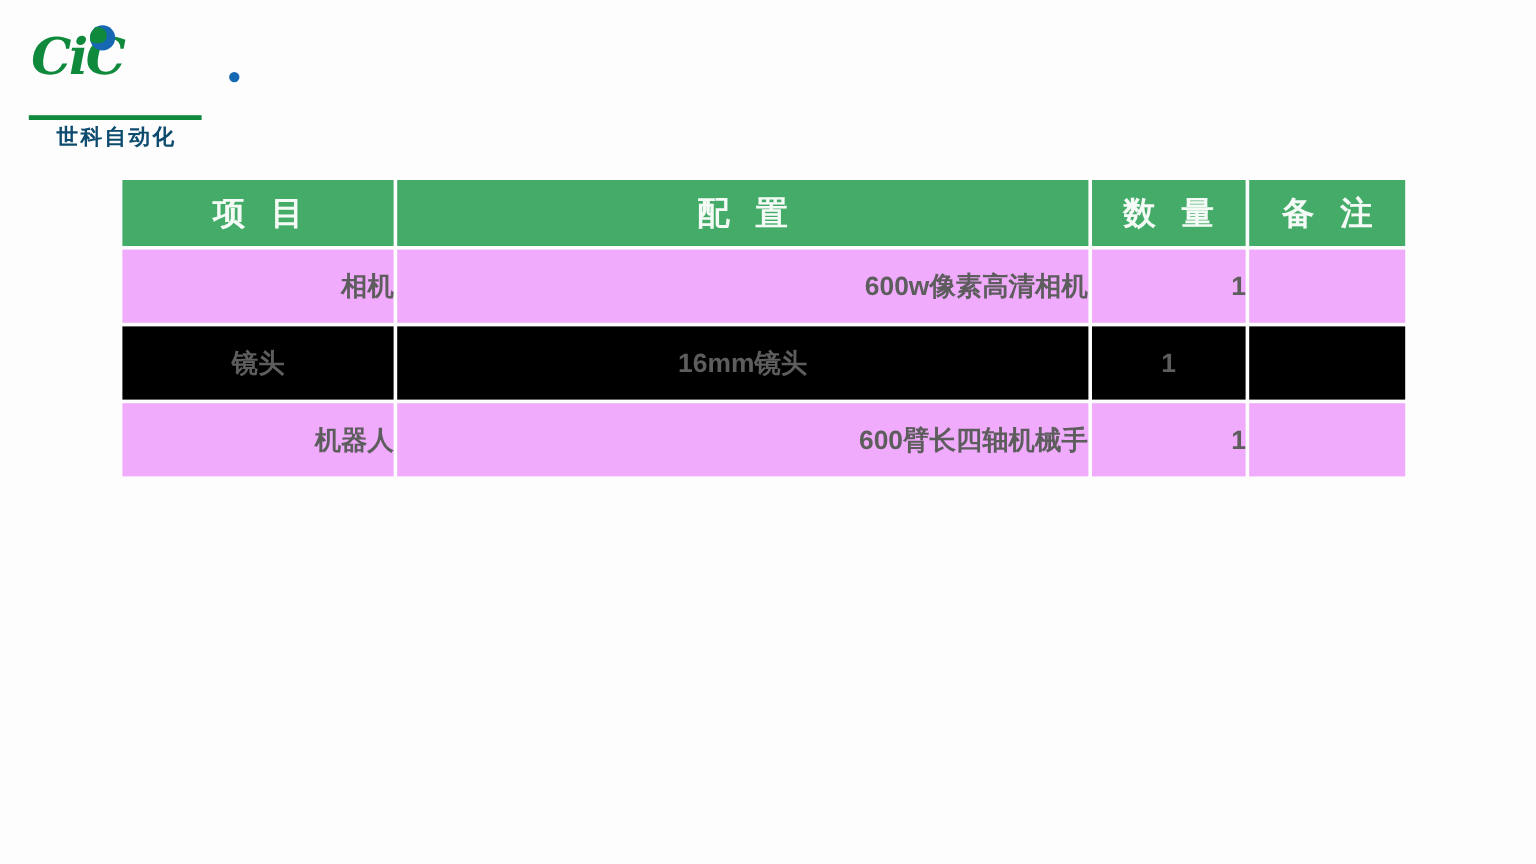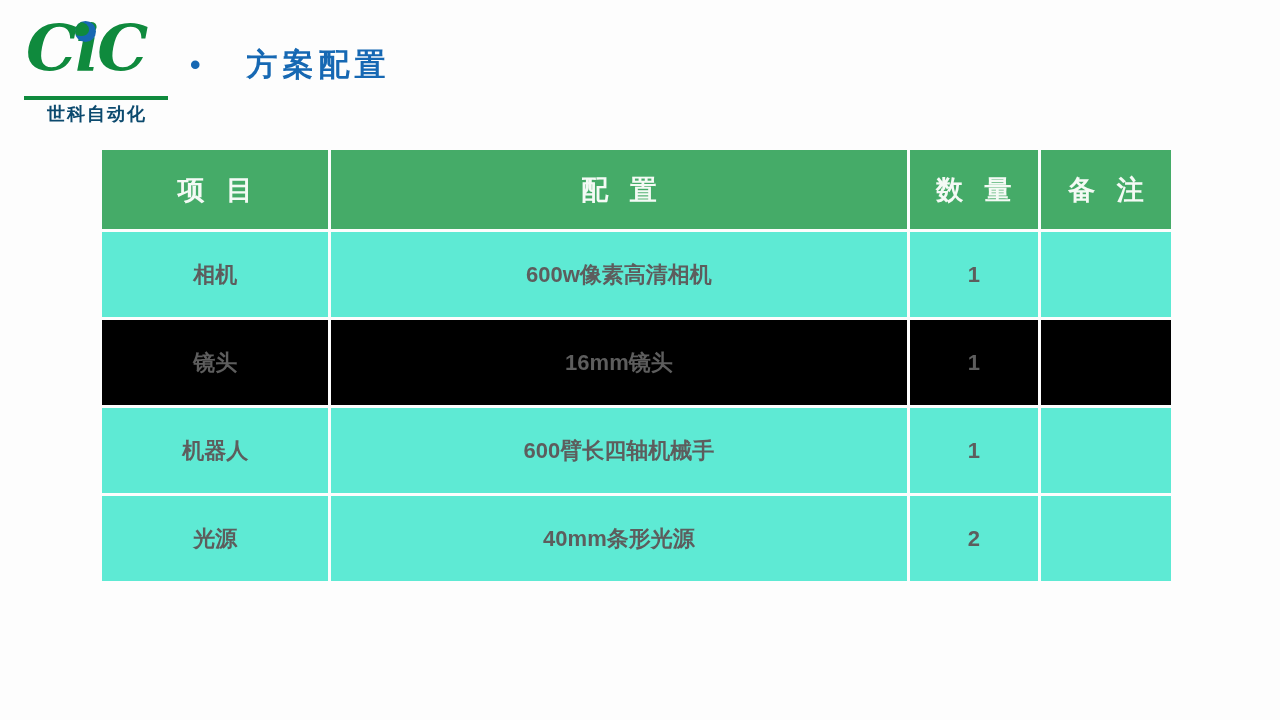--- a/index.html
+++ b/index.html
@@ -39,21 +39,21 @@
     height: 72px;
   }
   .logo-cic {
     position: absolute;
     left: 4px;
     top: -4px;
     width: 150px;
     font-family: "DejaVu Serif", "Liberation Serif", serif;
     font-style: italic;
     font-weight: bold;
-    font-size: 64px;
+    font-size: 42px;
     line-height: 72px;
     color: #0f8a3d;
     letter-spacing: -2px;
     white-space: nowrap;
   }
   .logo-globe {
     position: absolute;
     left: 53px;
     top: 5px;
     width: 21px;
@@ -122,42 +122,43 @@
     position: absolute;
     left: 99px;
     top: 147px;
     width: 1075px;
     border-collapse: separate;
     border-spacing: 3px 3px;
     table-layout: fixed;
   }
   .config-table th,
   .config-table td {
-    padding: 12px;
+    padding: 0;
     margin: 0;
     text-align: center;
     vertical-align: middle;
   }
   .config-table thead th {
     height: 55px;
     background: #45ab68;
     color: #f4faf5;
     font-size: 27px;
     font-weight: bold;
     letter-spacing: 7px;
     text-indent: 7px;
   }
   .config-table tbody td {
     height: 61px;
     font-size: 22px;
     font-weight: bold;
     color: #5d5d5d;
   }
   .config-table tbody tr.row-dark td {
-    background: #5eead4;
+    background: #f0abfc;
+    text-align: right;
   }
   .config-table tbody tr.row-light td {
     background: #000000;
   }
 
   .col-item    { width: 225px; }
   .col-config  { width: 572px; }
   .col-qty     { width: 128px; }
   .col-remark  { width: 129px; }
 </style>
@@ -170,21 +171,20 @@
     <div class="logo-mark">
       <div class="logo-cic">CiC</div>
       <div class="logo-globe"></div>
       <div class="logo-rule"></div>
     </div>
     <div class="logo-sub">世科自动化</div>
   </div>
 
   <div class="title-row">
     <span class="title-bullet">•</span>
-    <span class="title-text">方案配置</span>
   </div>
 
 </div>
 
 <table class="config-table">
   <colgroup>
     <col class="col-item">
     <col class="col-config">
     <col class="col-qty">
     <col class="col-remark">
@@ -209,20 +209,14 @@
       <td>16mm镜头</td>
       <td>1</td>
       <td></td>
     </tr>
     <tr class="row-dark">
       <td>机器人</td>
       <td>600臂长四轴机械手</td>
       <td>1</td>
       <td></td>
     </tr>
-    <tr class="row-dark">
-      <td>光源</td>
-      <td>40mm条形光源</td>
-      <td>2</td>
-      <td></td>
-    </tr>
   </tbody>
 </table>
 
 </body></html>

